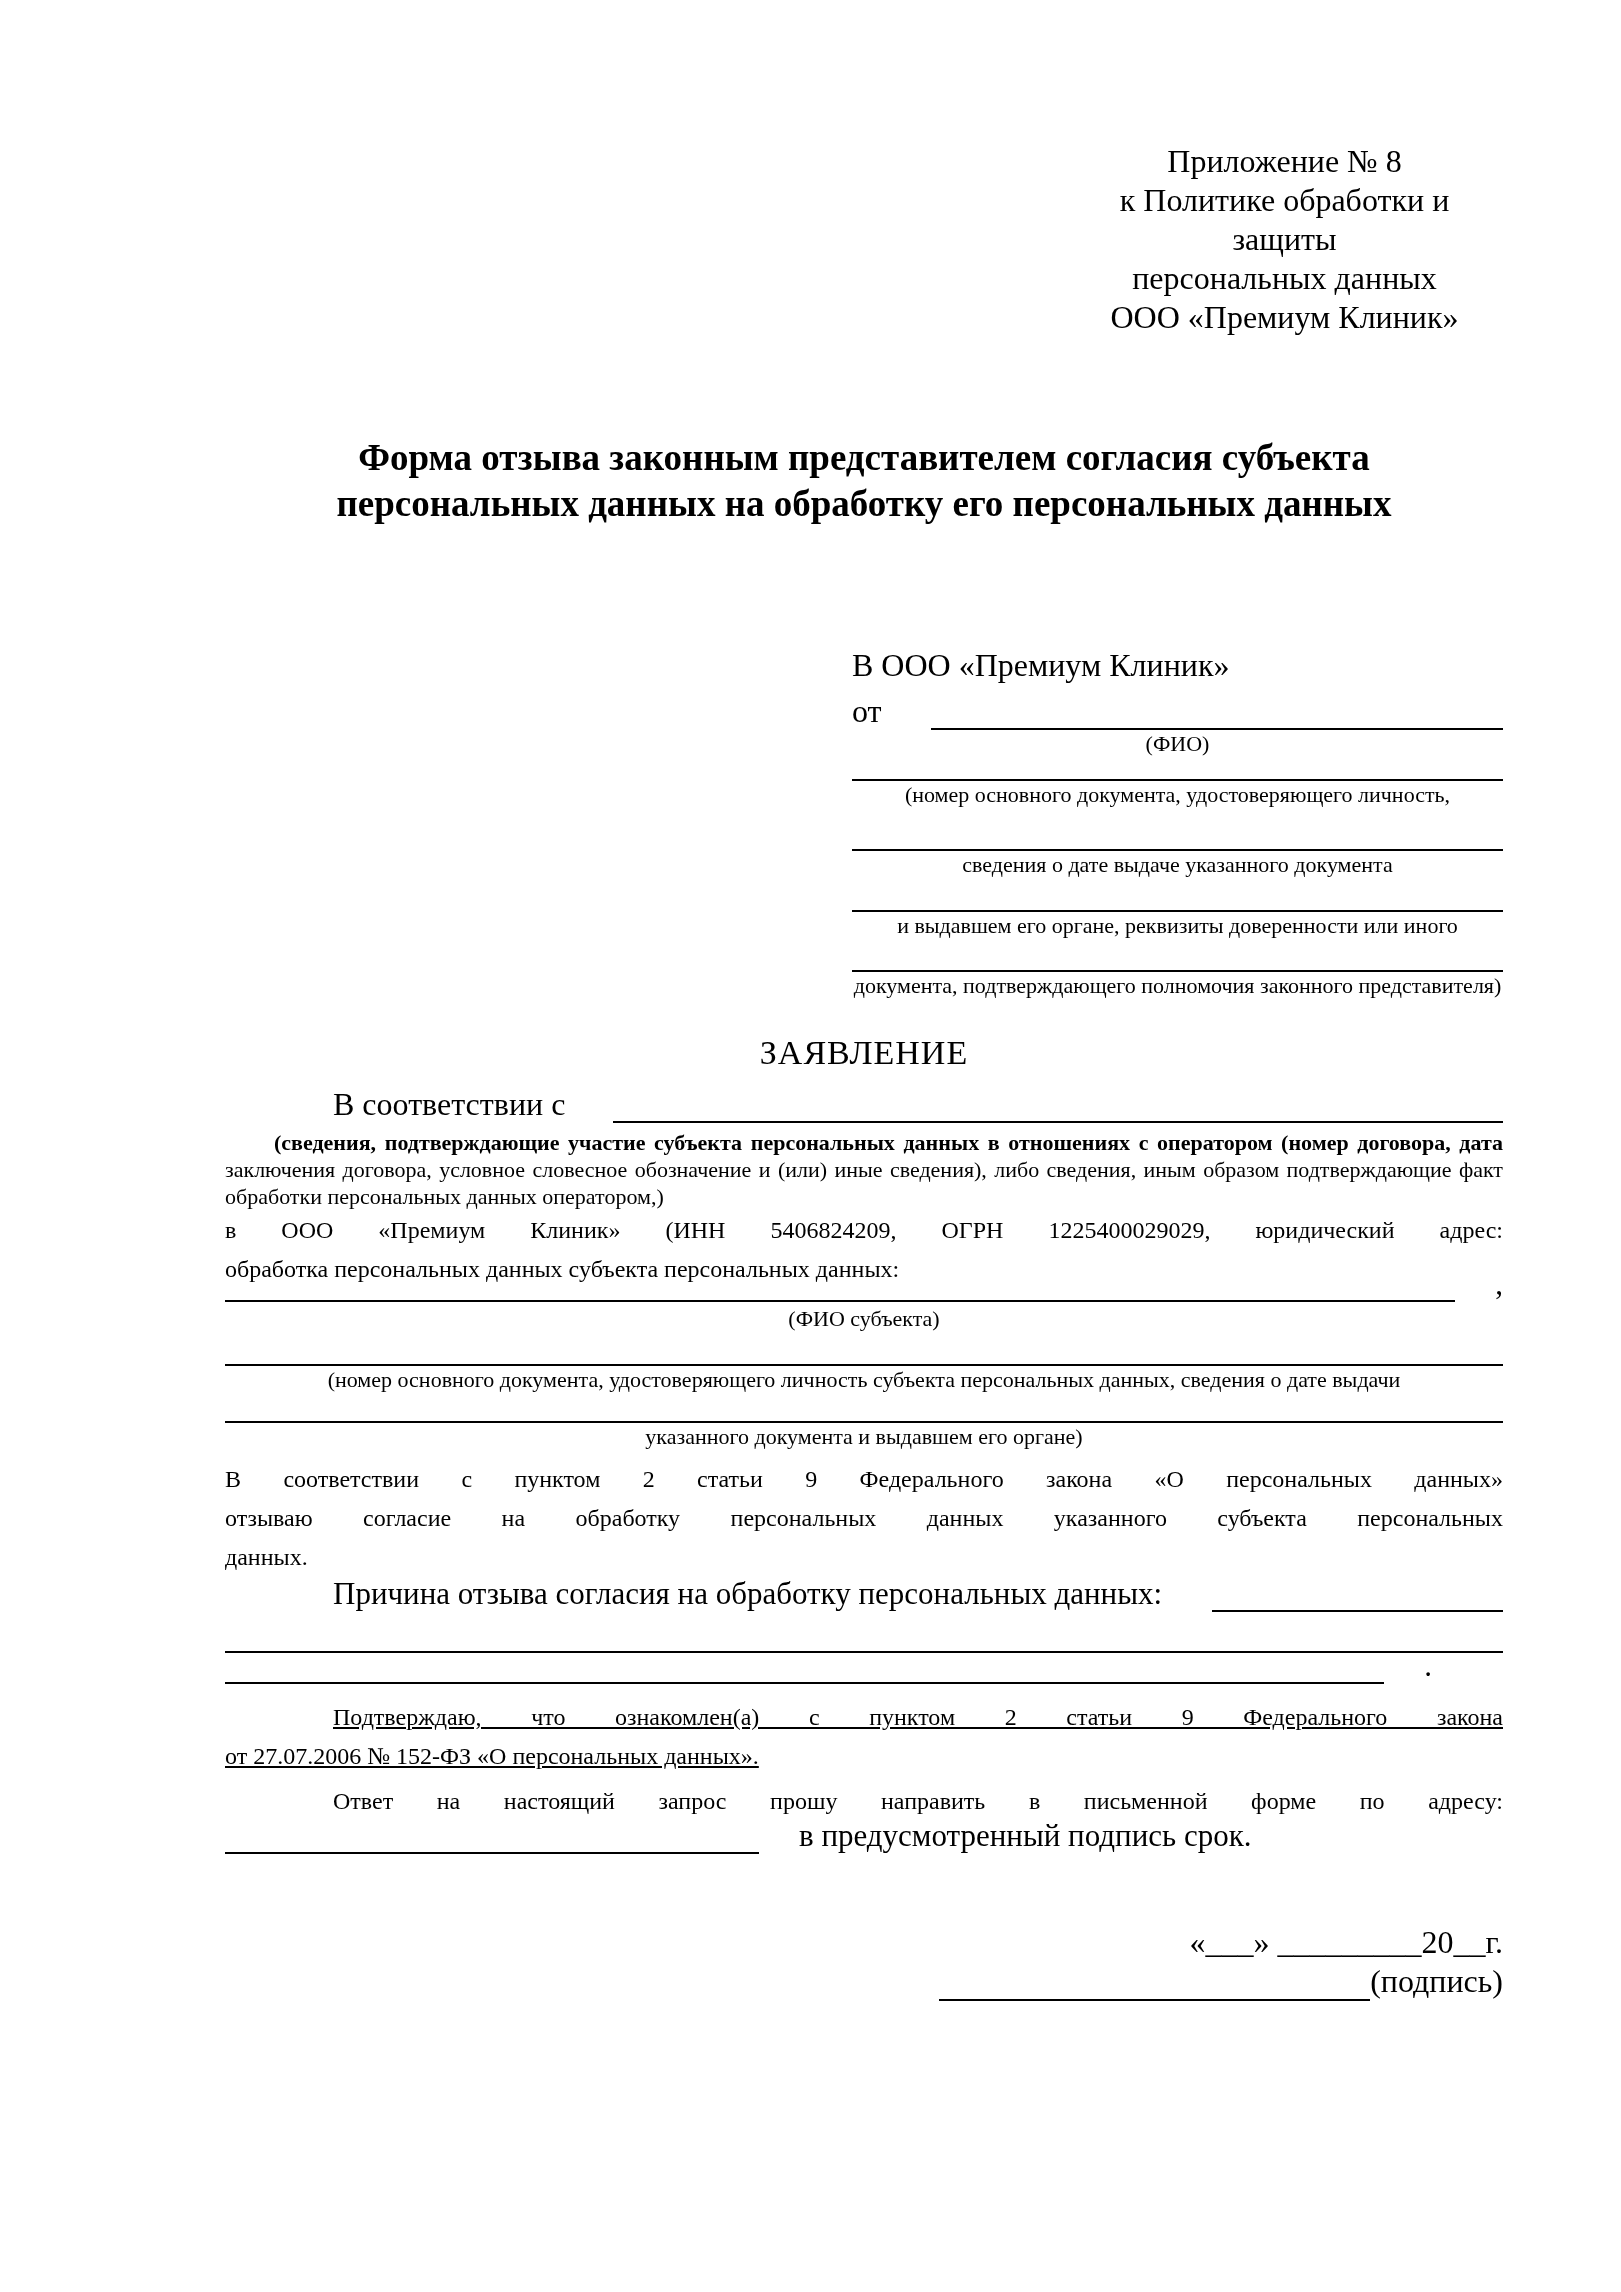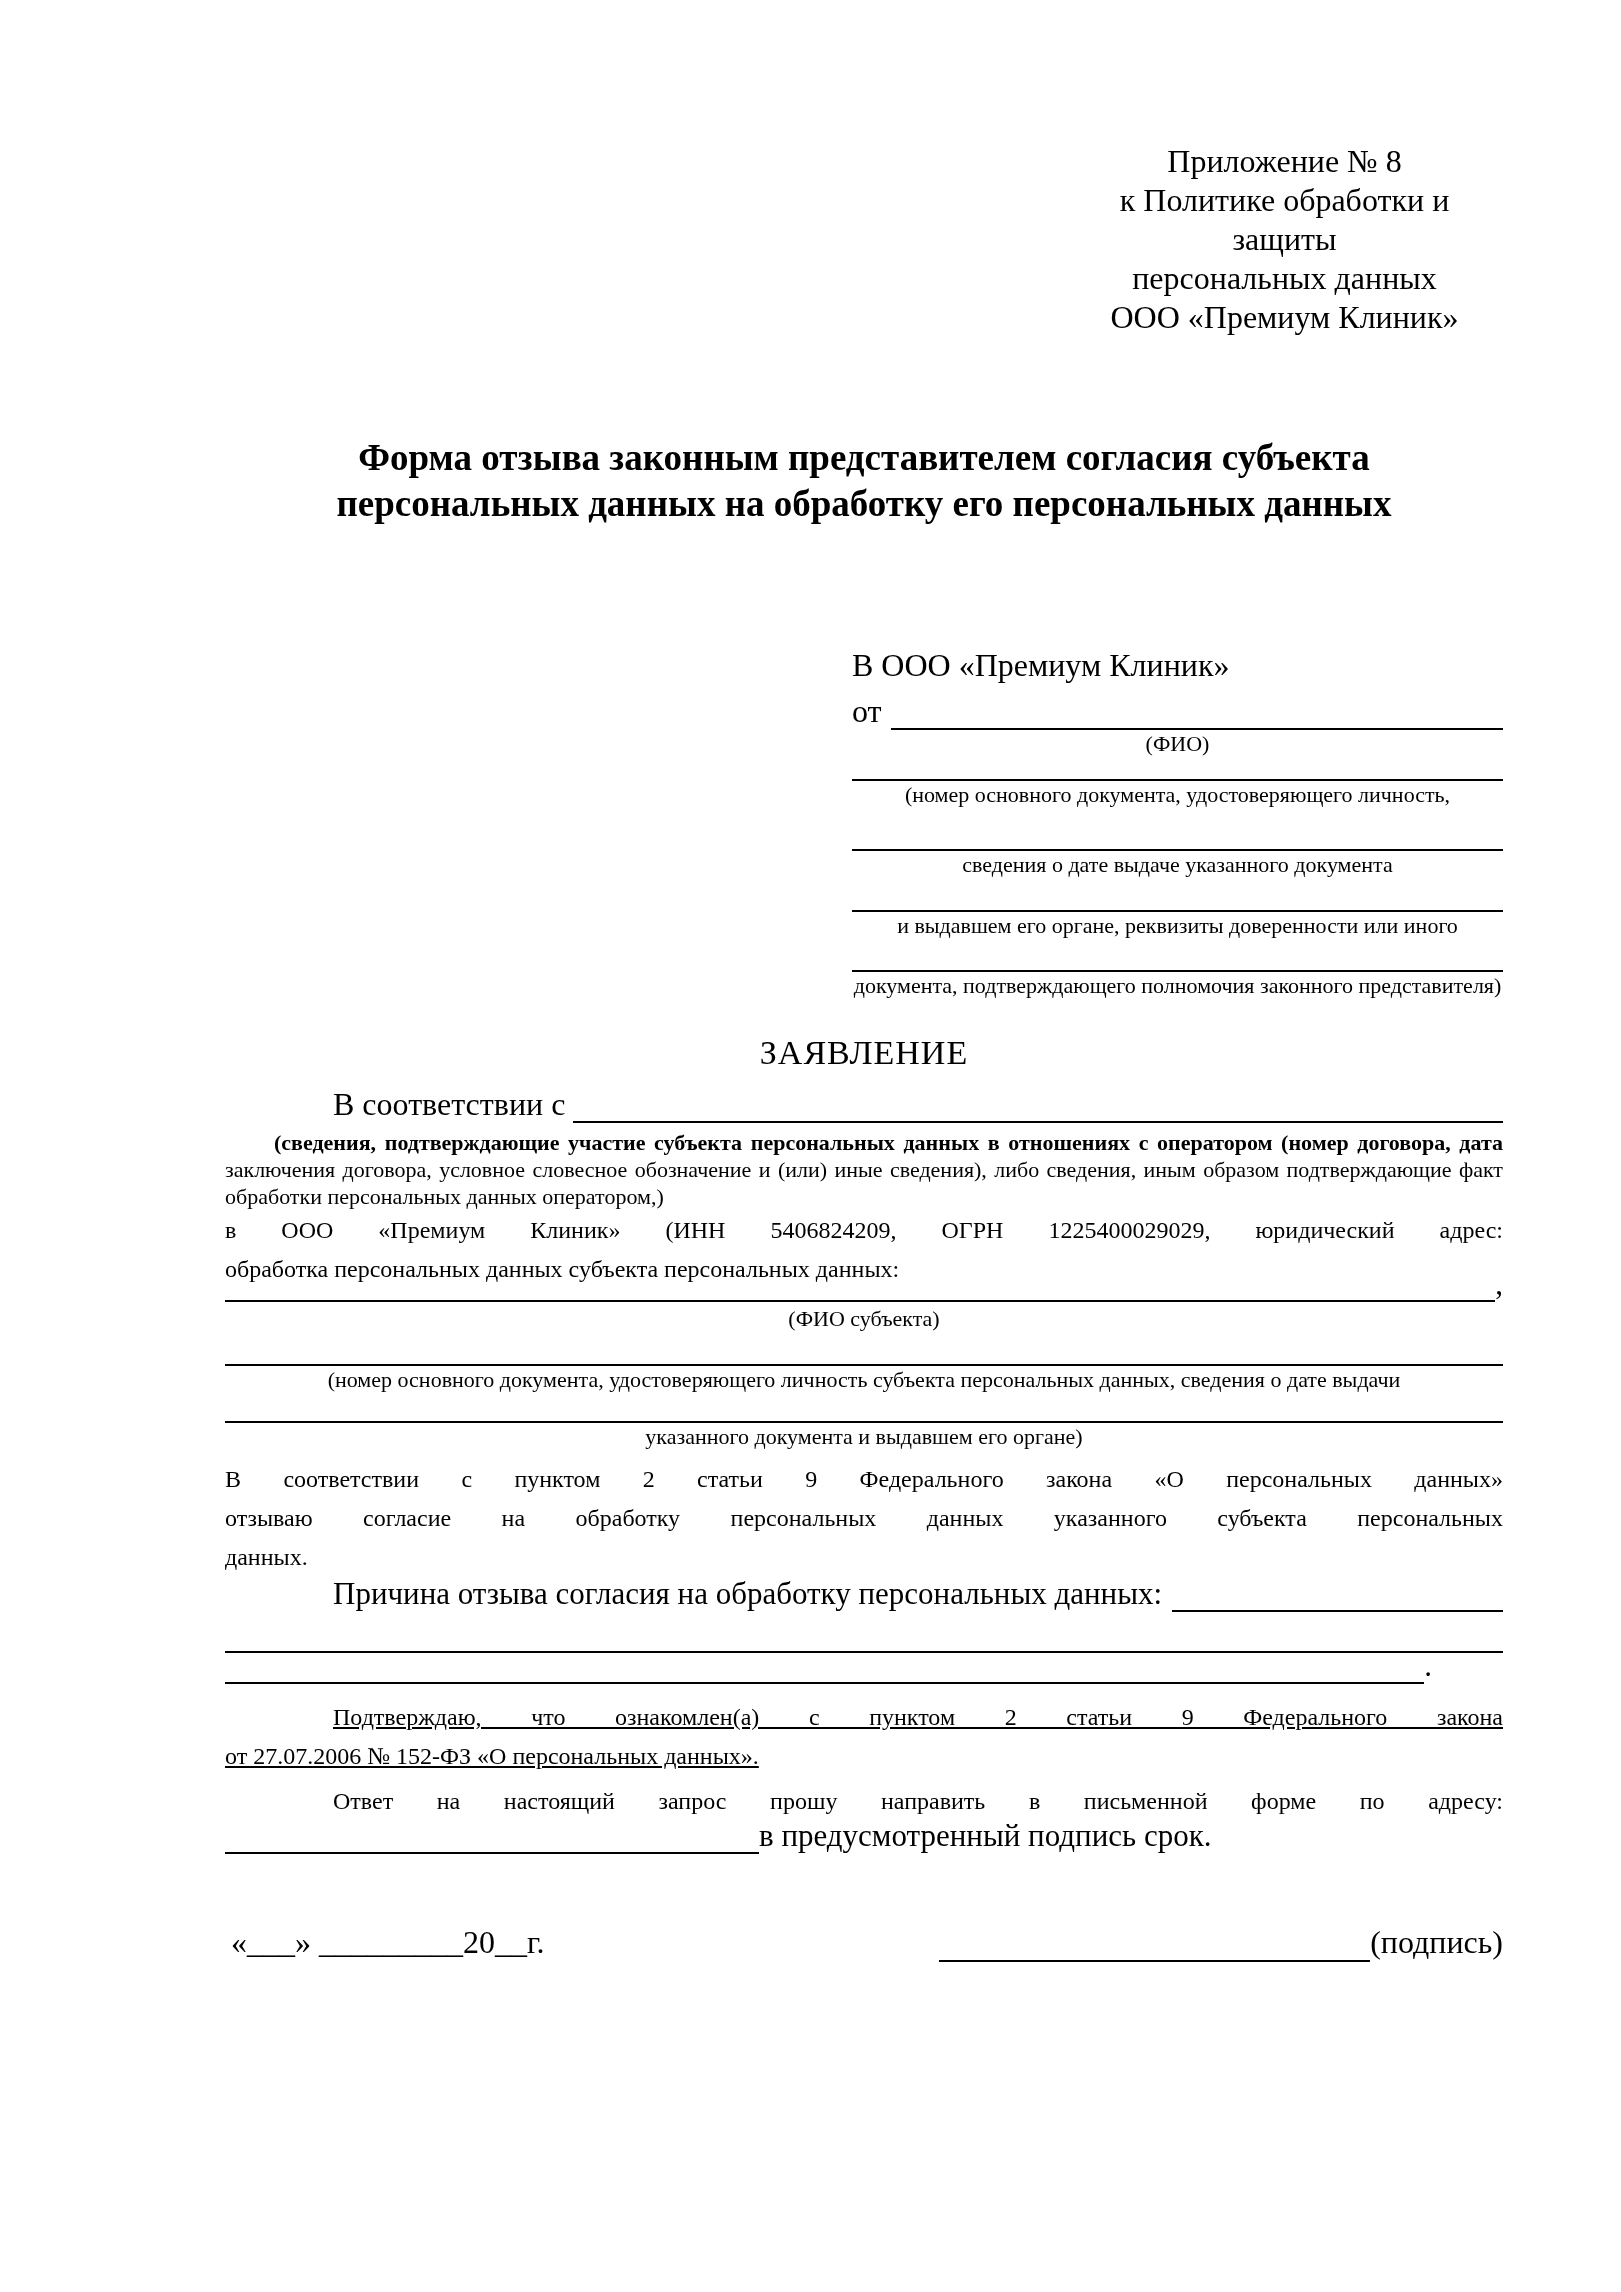--- a/index.html
+++ b/index.html
@@ -19,21 +19,21 @@
   .t-head   { font-size:34px; line-height:43px; text-align:center; }
 
   
   .appendix { margin-left:841px; font-size:32px; line-height:39px;text-align:center; }
 
   .title-block { margin-top:98px; }
 
   
   .recipient { margin-left:627px; margin-top:116px; }
   .r-to   { font-size:32px; line-height:44px; }
-  .row    { display:flex; align-items:flex-end; }
+  .row    { display:flex; align-items:flex-end;gap:40px; }
   .fill   { flex:1 1 auto; border-bottom:2.9px solid #000; }
   .r-from { height:43px; font-size:32px; }
   .r-from .label { margin-right:9.8px; }
   .cap-c  { text-align:center; }
   .ruled  { border-bottom:2.9px solid #000; height:0; }
   .r-l1 { margin-top:21.6px; }
   .r-l2 { margin-top:41px; }
   .r-l3 { margin-top:31px; }
   .r-l4 { margin-top:31px; }
 
@@ -62,21 +62,21 @@
   .reason-row .label { margin-left:108px; margin-right:9.8px; white-space:nowrap; }
 
   .big-rule { margin-top:39px; }
   .period-row { height:31px; font-size:31px; padding-right:71px; }
   .period-row .fill { height:31px; }
 
   .reply-first { margin-top:5.9px; text-align:justify; text-align-last:justify; text-indent:108px; overflow:hidden; white-space:nowrap; }
   .reply-row { height:33px; font-size:31px; }
   .reply-row .seg { width:534px; border-bottom:2.9px solid #000; height:33px; }
 
-  .footer { margin-top:69px; display:flex; align-items:flex-end; justify-content:space-between; font-size:32px; line-height:39px; }
+  .footer { margin-top:69px; display:flex; align-items:flex-end; justify-content:space-between; font-size:32px; line-height:39px;flex-direction:column; }
   .footer .date { margin-left:5.9px; white-space:nowrap; }
   .sig { display:flex; align-items:flex-end; width:564px; }
   .sig .fill { height:9.8px; }
   .sig .sig-cap { white-space:nowrap; }
 </style>
 </head>
 <body>
 
 <div class="page">
 

